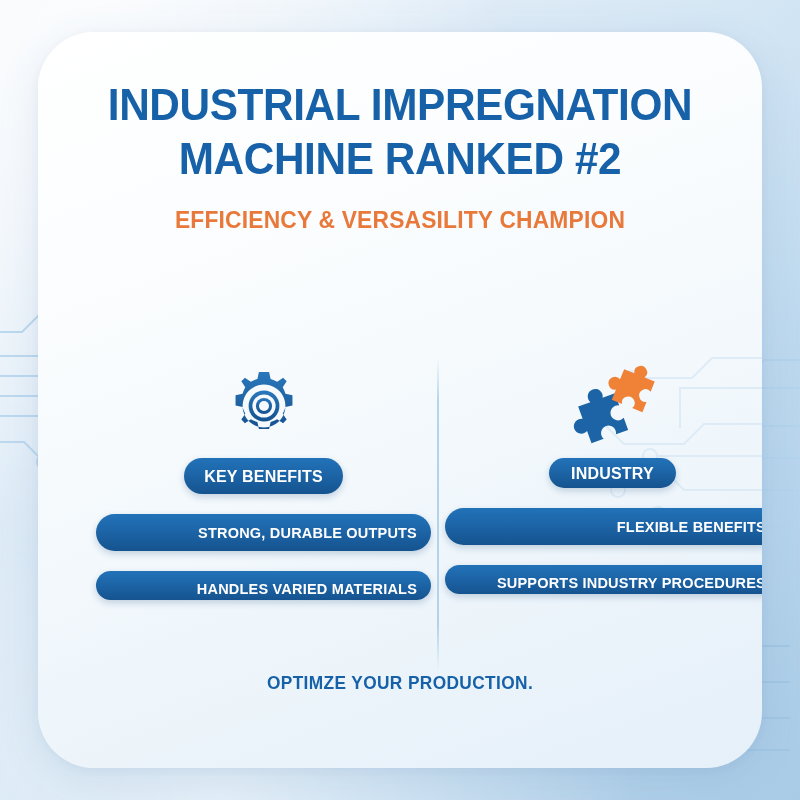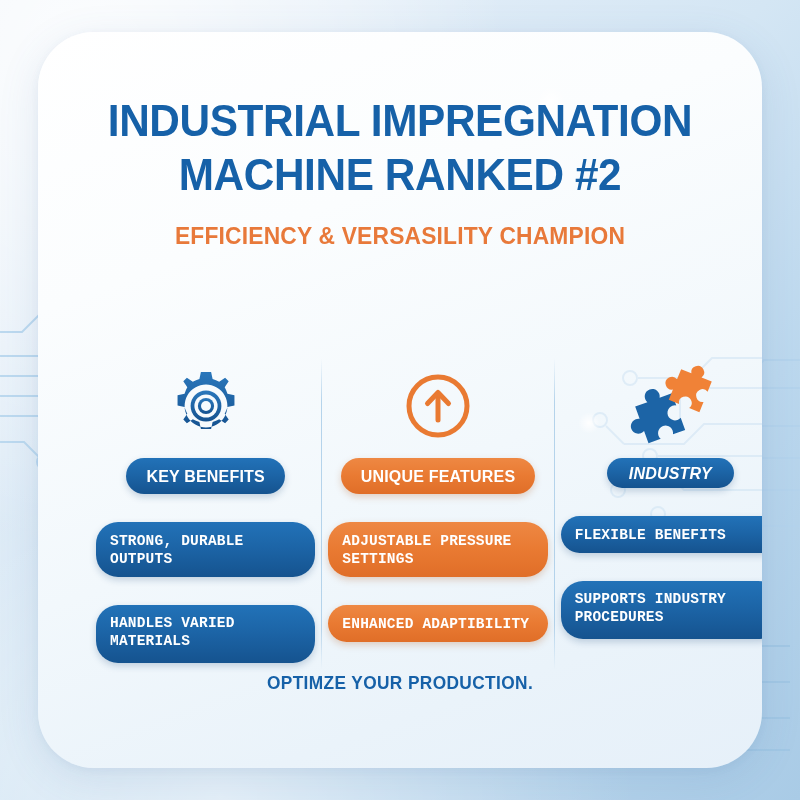--- a/index.html
+++ b/index.html
@@ -86,21 +86,21 @@
     position: absolute;
     border-radius: 50%;
     background: radial-gradient(circle, rgba(255,255,255,0.95) 0%, rgba(255,255,255,0) 70%);
     pointer-events: none;
   }
 
   
   #header {
     position: absolute;
     left: 0; right: 0;
-    top: 62px;
+    top: 46px;
     text-align: center;
   }
   #title {
     font-size: 45px;
     line-height: 54px;
     font-weight: 700;
     letter-spacing: -0.4px;
     color: #1661a8;
     margin: 0 34px;
     font-stretch: condensed;
@@ -156,21 +156,21 @@
   
   .badge-stack {
     display: flex;
     flex-direction: column;
     align-items: center;
     width: 100%;
   }
   .badge {
     color: #ffffff;
     font-weight: 700;
-    text-align: left;
+    text-align: right;
     border-radius: 22px;
     box-sizing: border-box;
     letter-spacing: 0.2px;
     box-shadow: 0 3px 7px rgba(22,70,120,0.22);
   }
   .badge.blue {
     background: linear-gradient(to bottom, #2272b8 0%, #1c64a6 48%, #15538f 100%);
   }
   .badge.orange {
     background: linear-gradient(to bottom, #ee8843 0%, #e97a32 50%, #e06e28 100%);
@@ -179,42 +179,40 @@
   .badge.head {
     font-size: 16px;
     line-height: 19px;
     padding: 9px 20px 8px 20px;
   }
   .badge.item {
     font-size: 14.5px;
     line-height: 18px;
     padding: 10px 14px 9px 14px;
     width: 100%;
-    margin-top: 28px;
-    font-family: Liberation Mono, monospace;
+    margin-top: 20px;
   }
   .badge.item.two-line {
     padding-top: 9px;
-    padding-bottom: 13px;
+    padding-bottom: 2px;
   }
   
   .badge.head.wrapped {
     background: none;
     box-shadow: none;
     padding: 0;
     border-radius: 0;
   }
   .badge.head.wrapped .line {
     display: table;
     margin: 0 auto;
     background: linear-gradient(to bottom, #2272b8 0%, #1c64a6 48%, #15538f 100%);
     border-radius: 20px;
     padding: 6px 22px 5px 22px;
     box-shadow: 0 3px 7px rgba(22,70,120,0.22);
-    font-style: italic;
   }
   .badge.head.wrapped .line + .line {
     margin-top: -3px;
   }
 
   
   #footer {
     position: absolute;
     left: 0; right: 0;
     bottom: 74px;
@@ -352,34 +350,20 @@
         </div>
         <div class="badge-stack">
           <div class="badge blue head">KEY BENEFITS</div>
           <div class="badge blue item">STRONG, DURABLE OUTPUTS</div>
           <div class="badge blue item two-line">HANDLES VARIED MATERIALS</div>
         </div>
       </div>
 
       <div class="divider"></div>
 
-      <div class="column">
-        <div class="icon-wrap">
-          <svg width="68" height="68" viewBox="0 0 68 68">
-            <circle cx="34" cy="34" r="29" fill="none" stroke="#e97a32" stroke-width="5"></circle>
-            <path d="M34 48 L34 22" fill="none" stroke="#e97a32" stroke-width="5" stroke-linecap="round"></path>
-            <path d="M23.5 31.5 L34 20.5 L44.5 31.5" fill="none" stroke="#e97a32" stroke-width="5" stroke-linecap="round" stroke-linejoin="round"></path>
-          </svg>
-        </div>
-        <div class="badge-stack">
-          <div class="badge orange head">UNIQUE FEATURES</div>
-          <div class="badge orange item">ADJUSTABLE PRESSURE SETTINGS</div>
-          <div class="badge orange item">ENHANCED ADAPTIBILITY</div>
-        </div>
-      </div>
 
       <div class="divider"></div>
 
       <div class="column">
         <div class="icon-wrap">
           <svg width="96" height="84" viewBox="0 0 96 84">
 
             <g transform="rotate(-20 40 52)">
               <path fill="#1c64a6" d="
                 M18 34

